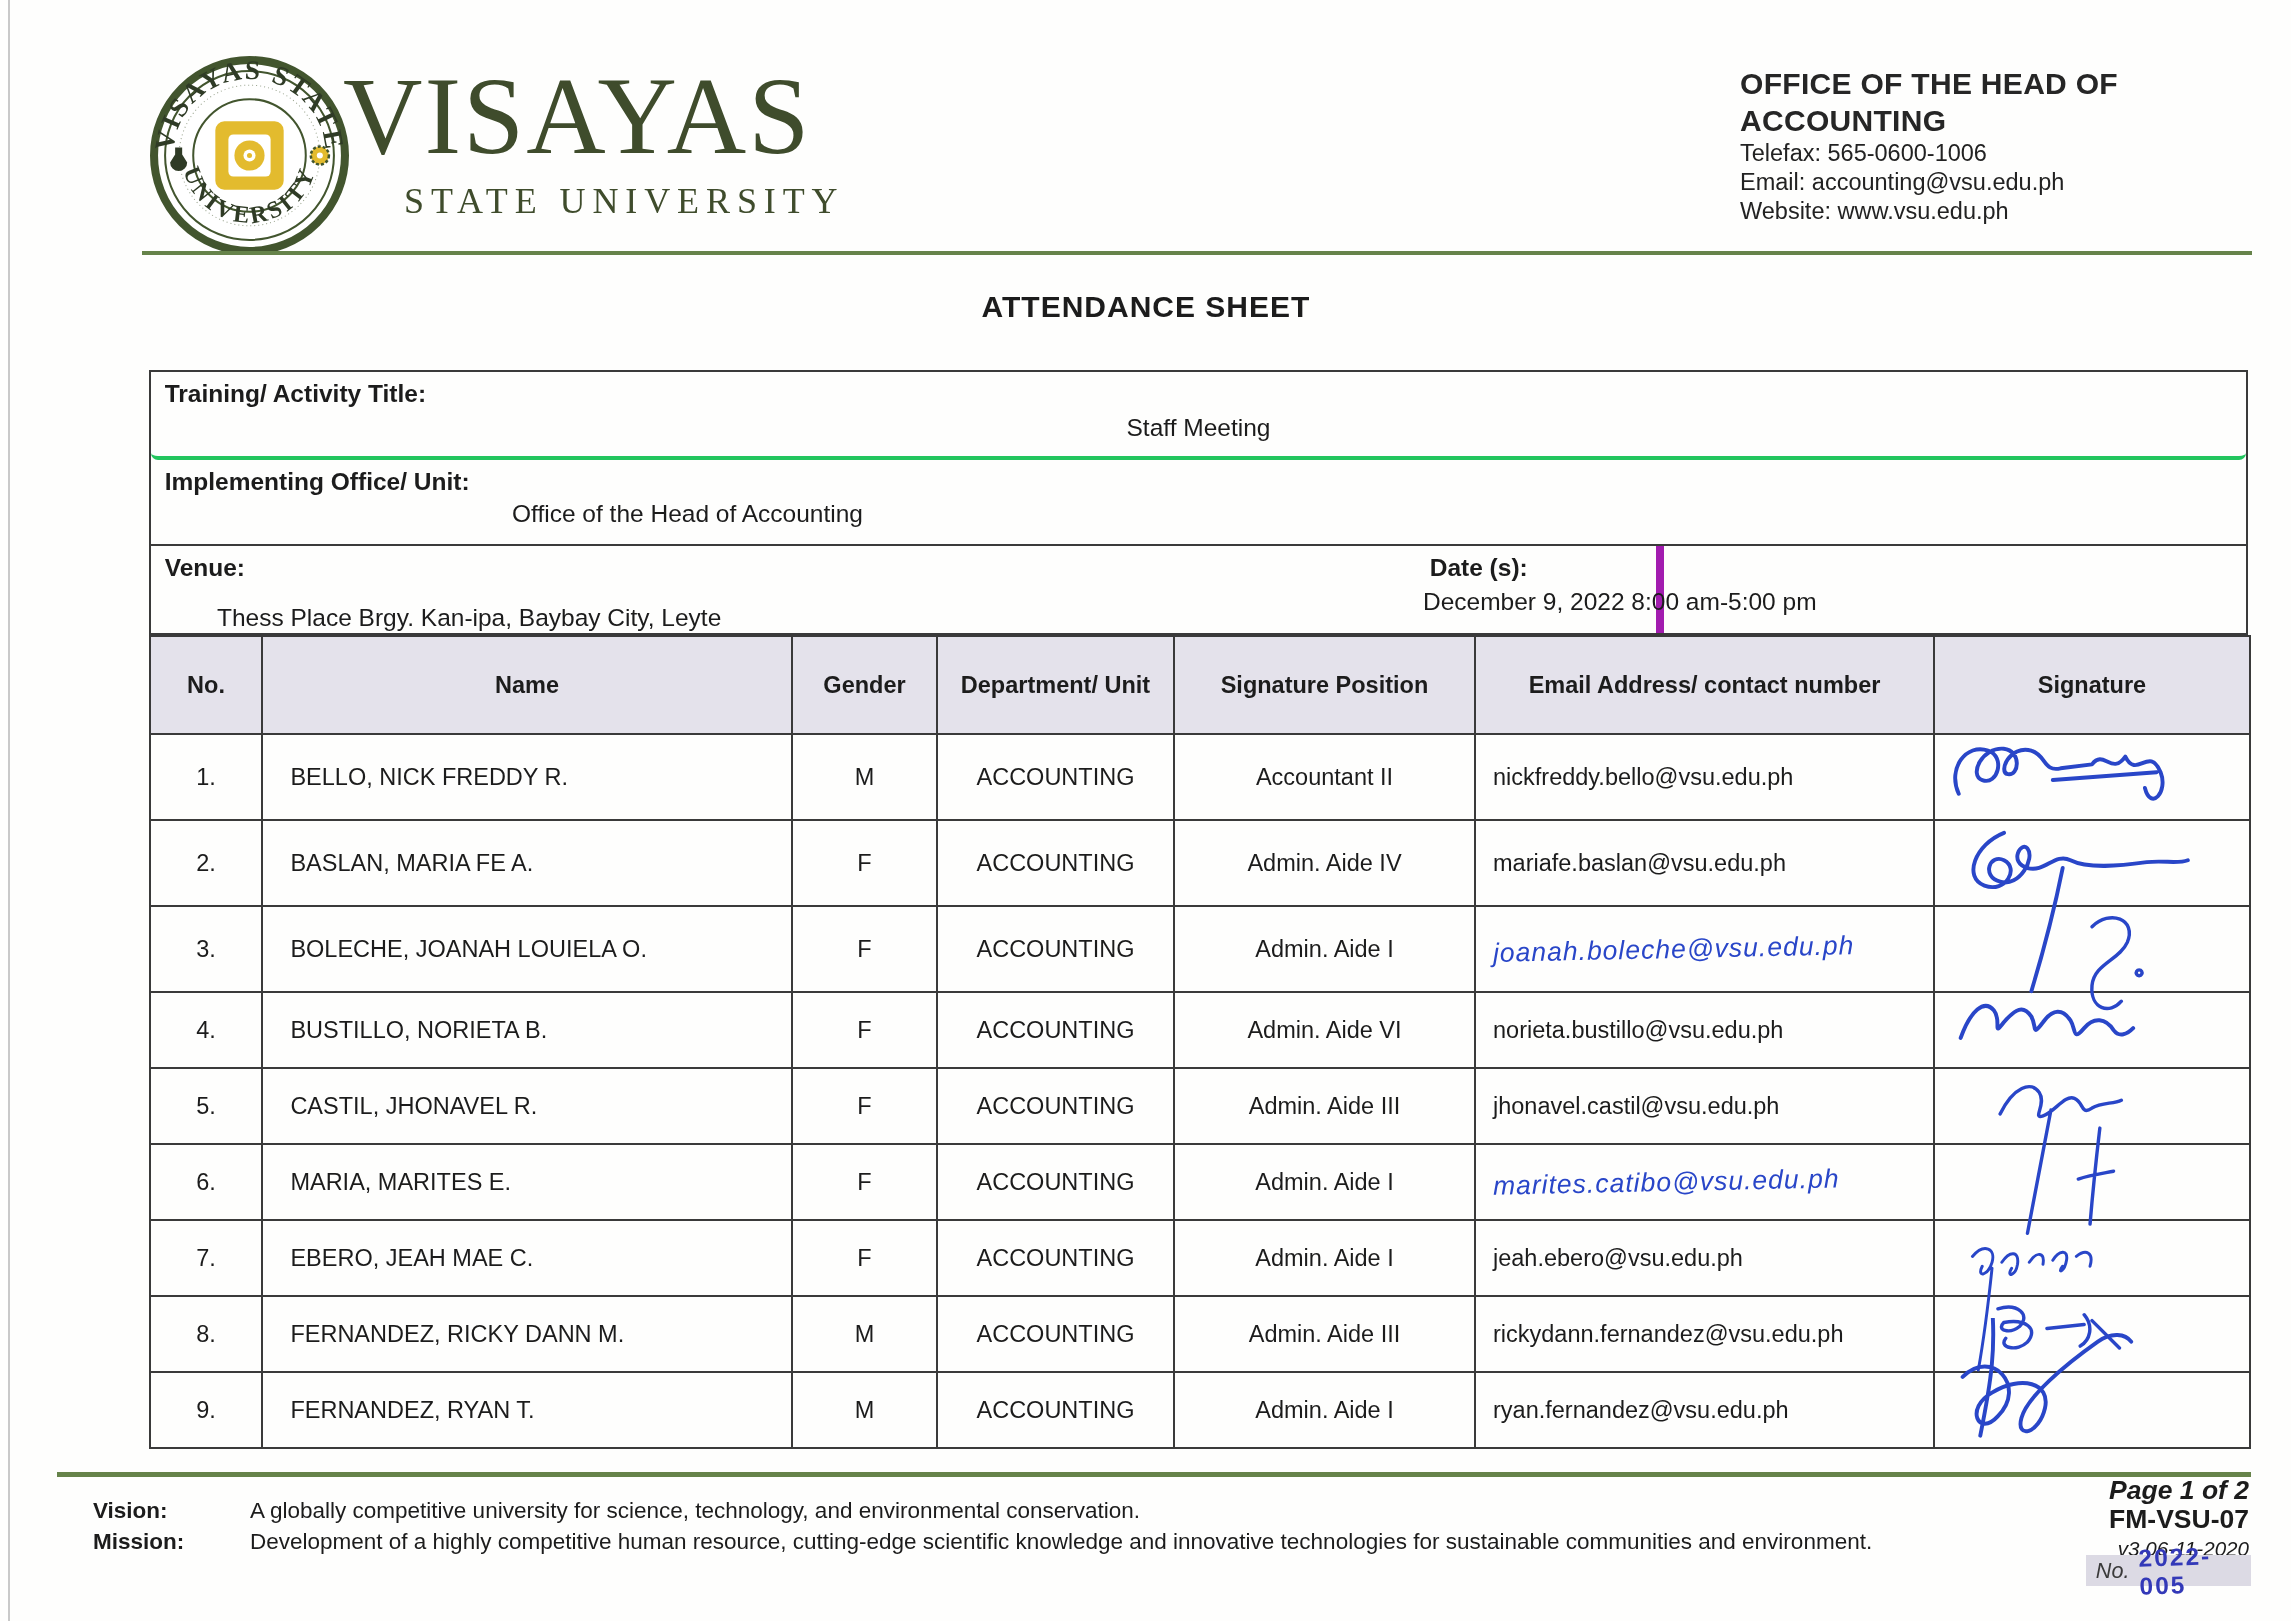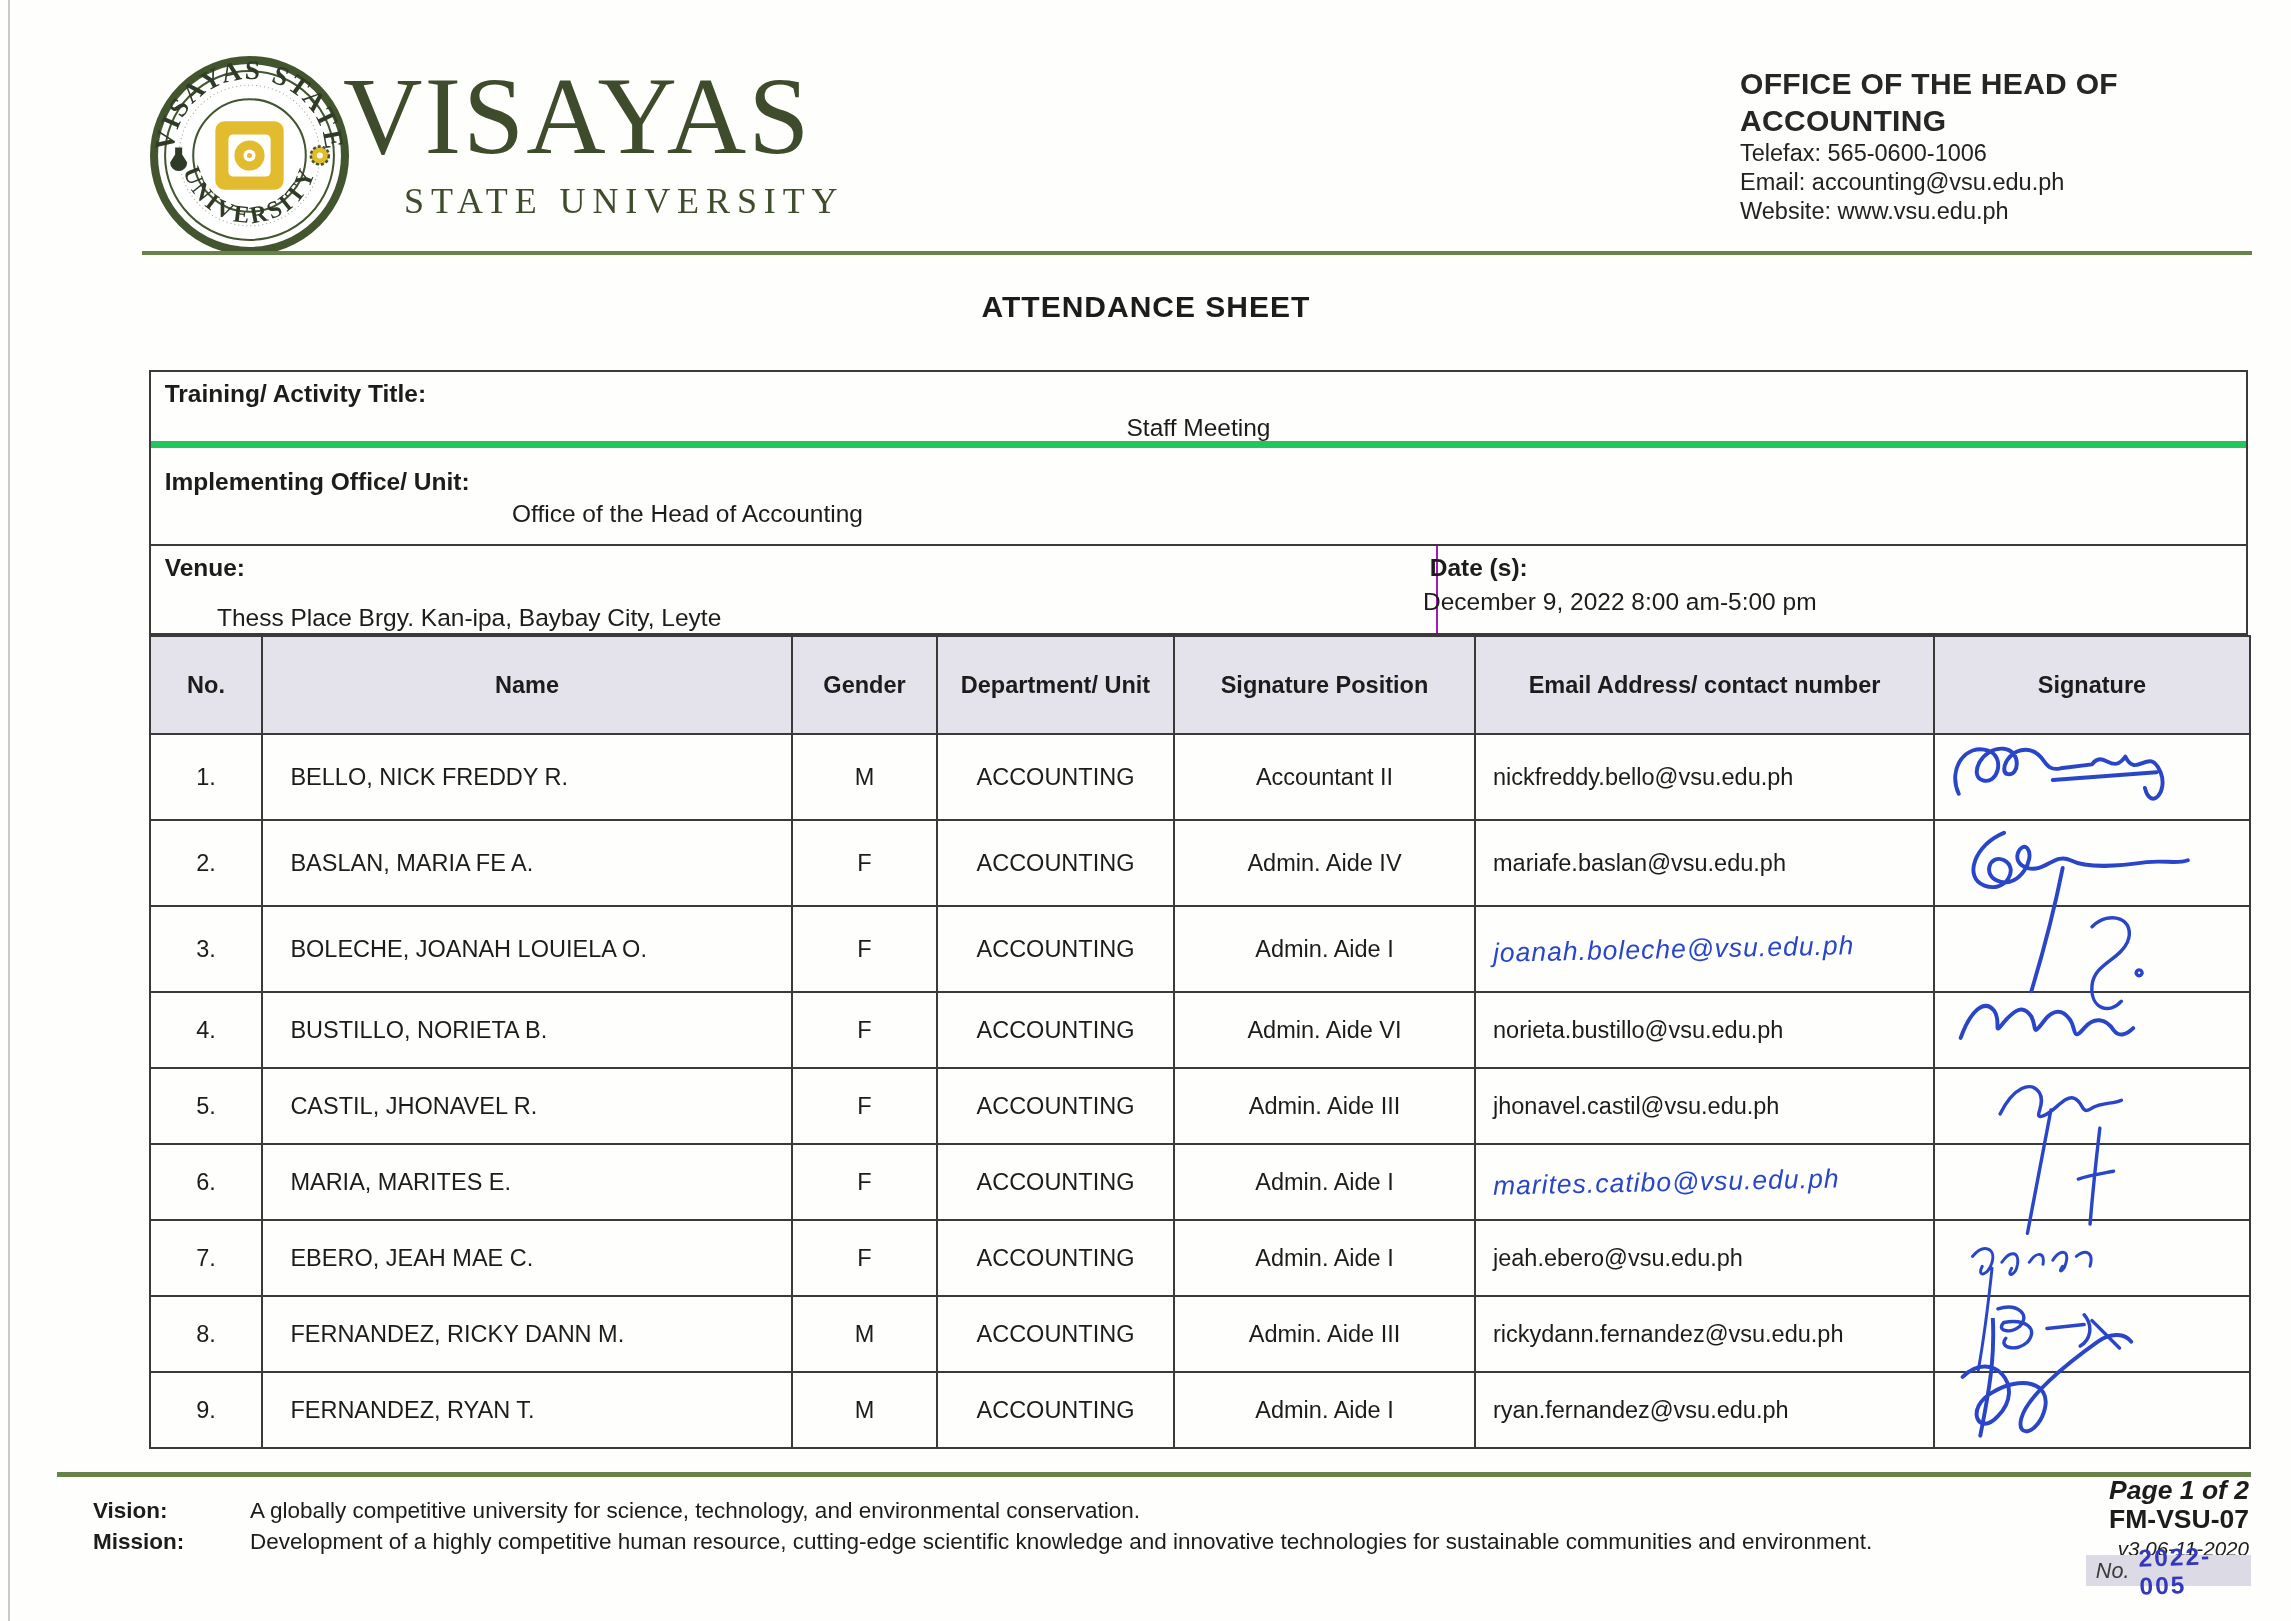--- a/index.html
+++ b/index.html
@@ -25,29 +25,29 @@
   .rule-top    { position:absolute; left:142px; top:251px; width:2110px; height:3.9px; background:#66834a; }
   .rule-bottom { position:absolute; left:57px;  top:1472px; width:2194px; height:4.9px; background:#66834a; }
 
   .doc-title { position:absolute; left:0; top:290px; width:2292px; text-align:center;
                font-size:30px; font-weight:bold; letter-spacing:1px; }
 
   
   .formbox { position:absolute; left:149px; top:370px; width:2099px; height:265px;
              border:2.9px solid #3a3a3a; box-sizing:border-box; }
   .frow { position:absolute; left:0; right:0; box-sizing:border-box; }
-  .frow1 { top:0;    height:76px; border-bottom:7px solid #22c55e; }
+  .frow1 { top:0;    height:88px; border-bottom:4px solid #22c55e;border-radius:7px; }
   .frow2 { top:88px; height:86px; border-bottom:2px solid #3a3a3a; }
   .frow3 { top:174px; bottom:0; }
   .flabel { font-size:24.5px; font-weight:bold; padding:7.8px 0 0 13.7px; }
   .fval   { font-size:24.5px; }
   .v-center { text-align:center; margin-top:5.9px; }
   .v-office { padding-left:361px; margin-top:3.9px; }
   .v-venue  { padding-left:66px; margin-top:22px; }
-  .vcell { position:absolute; left:0; top:0; bottom:0; width:1287px; border-right:2px solid #a21caf; box-sizing:border-box; }
+  .vcell { position:absolute; left:0; top:0; bottom:0; width:1513px; border-right:8px solid #a21caf; box-sizing:border-box; }
   .dcell { position:absolute; left:1265px; top:0; bottom:0; right:0; }
   .v-date { padding-left:7px; margin-top:5.9px; }
 
   
   table.att { position:absolute; left:149px; top:635px; width:2099px;
               border-collapse:collapse; table-layout:fixed; }
   table.att th, table.att td { border:2px solid #3a3a3a; font-size:23.5px; overflow:visible; }
   table.att { border:2.9px solid #3a3a3a; }
   table.att thead tr { height:98px; }
   table.att th { background:#e4e2eb; font-weight:bold; text-align:center; padding:0 5.9px; }

